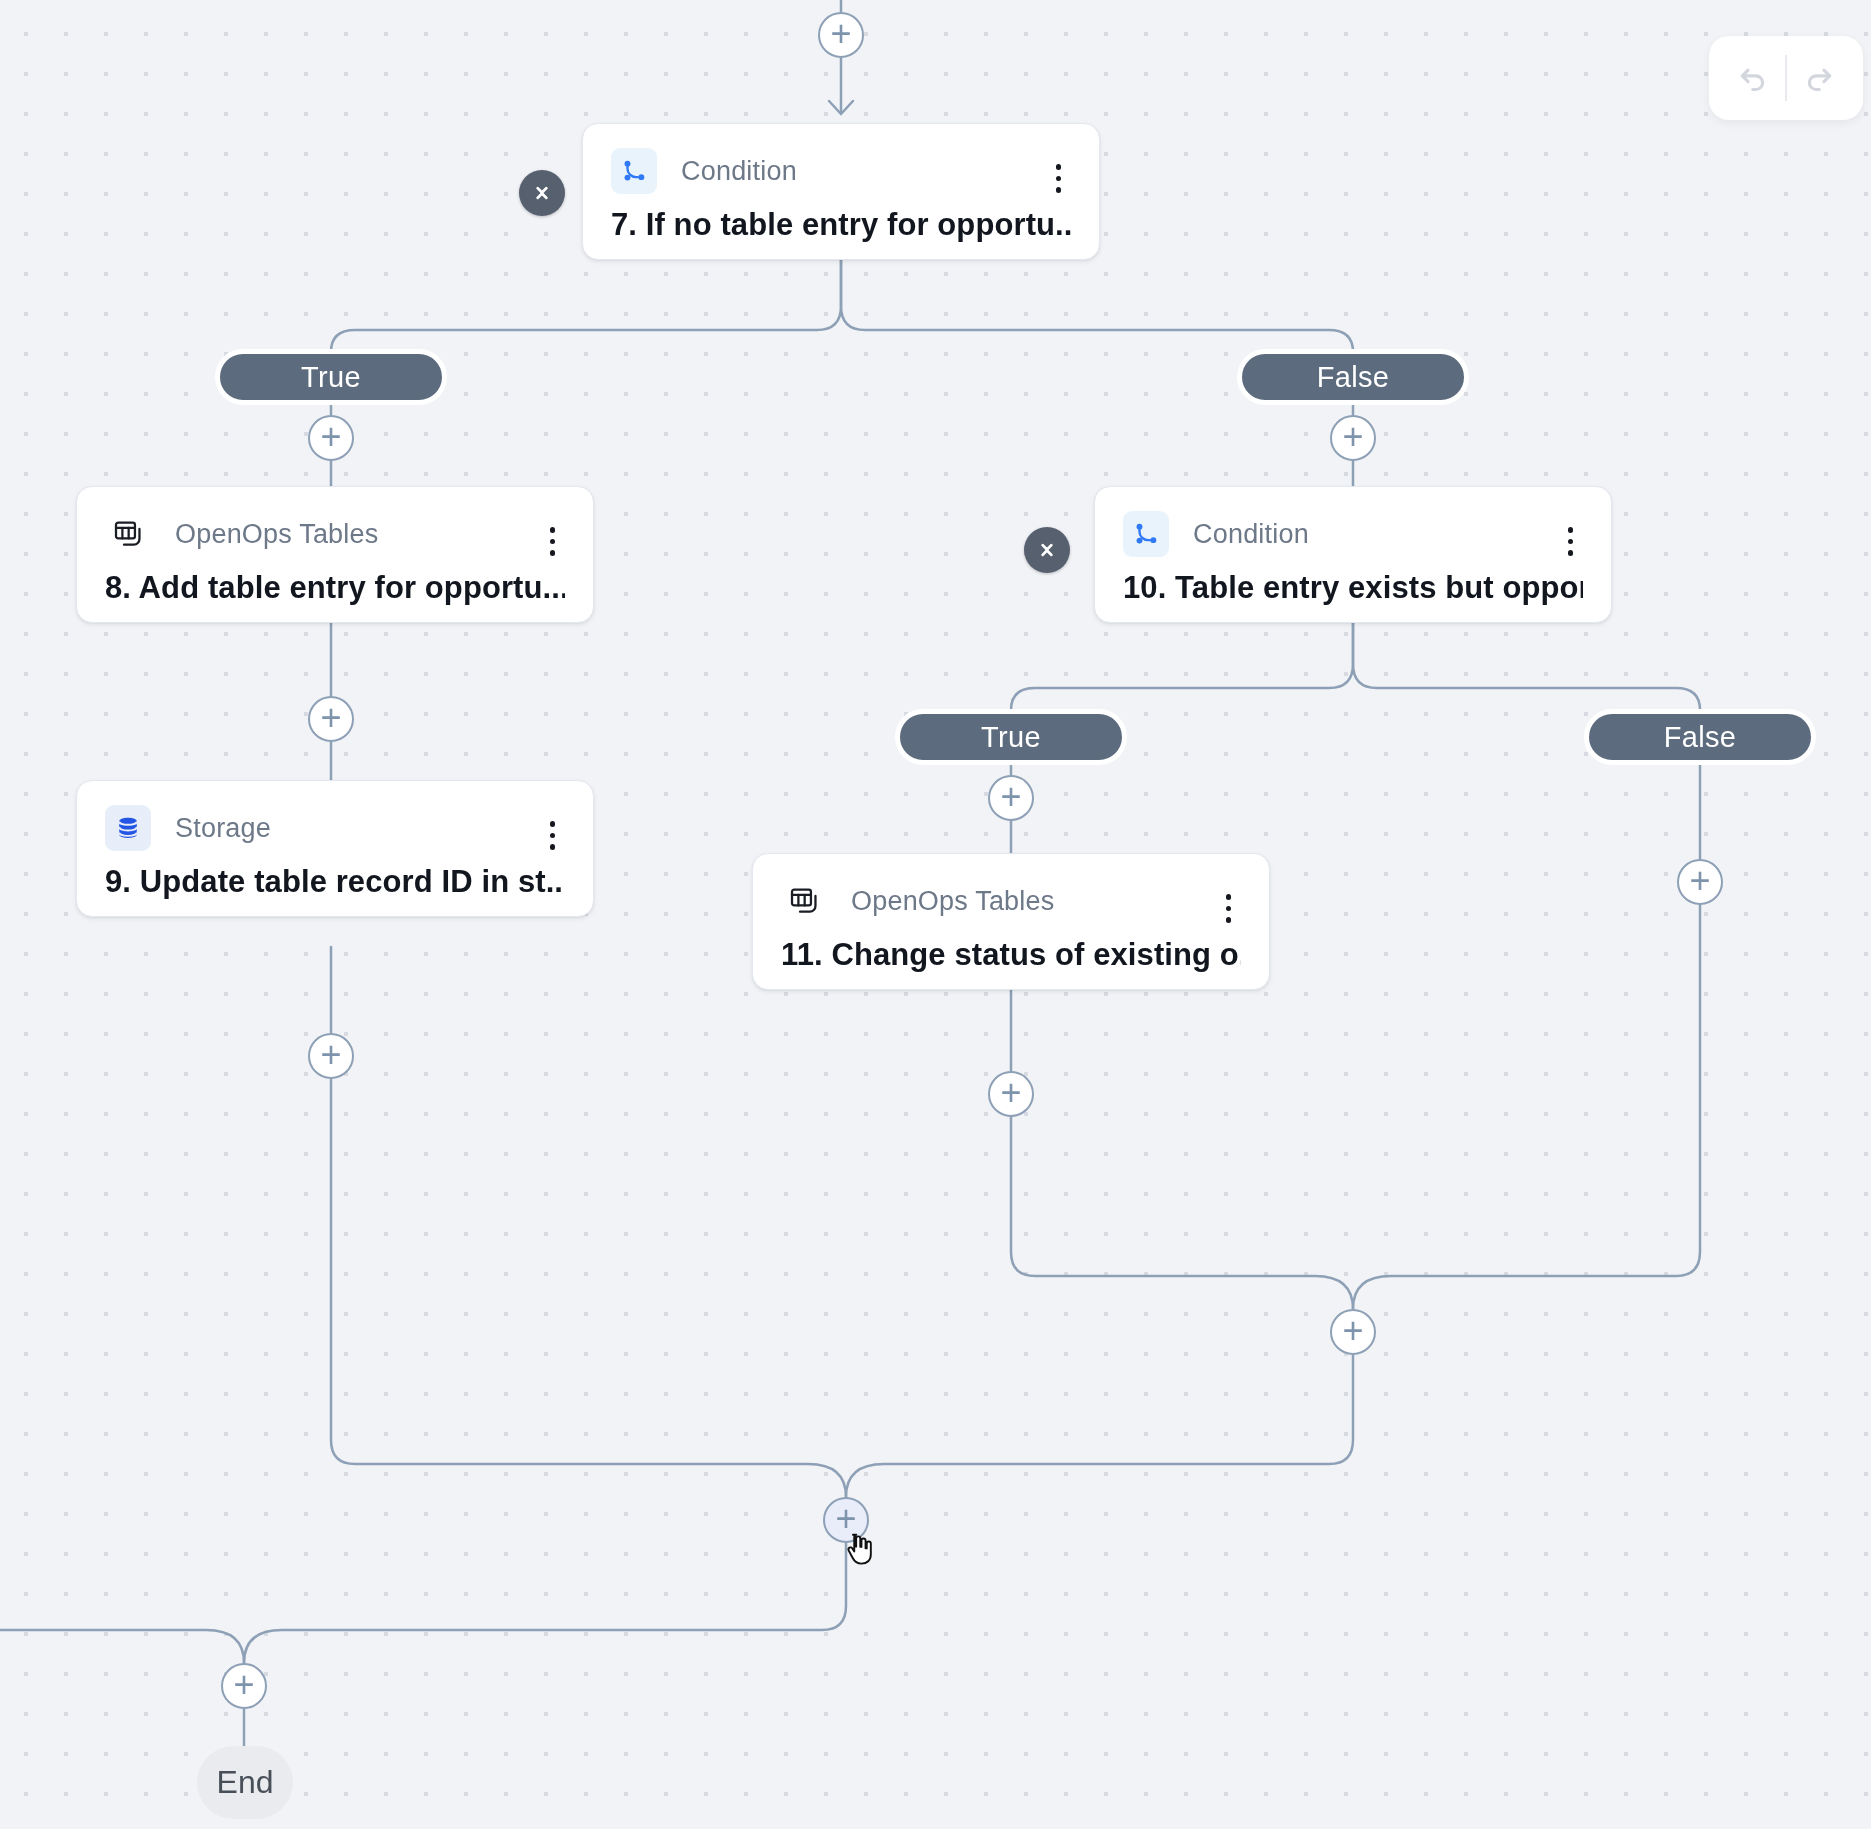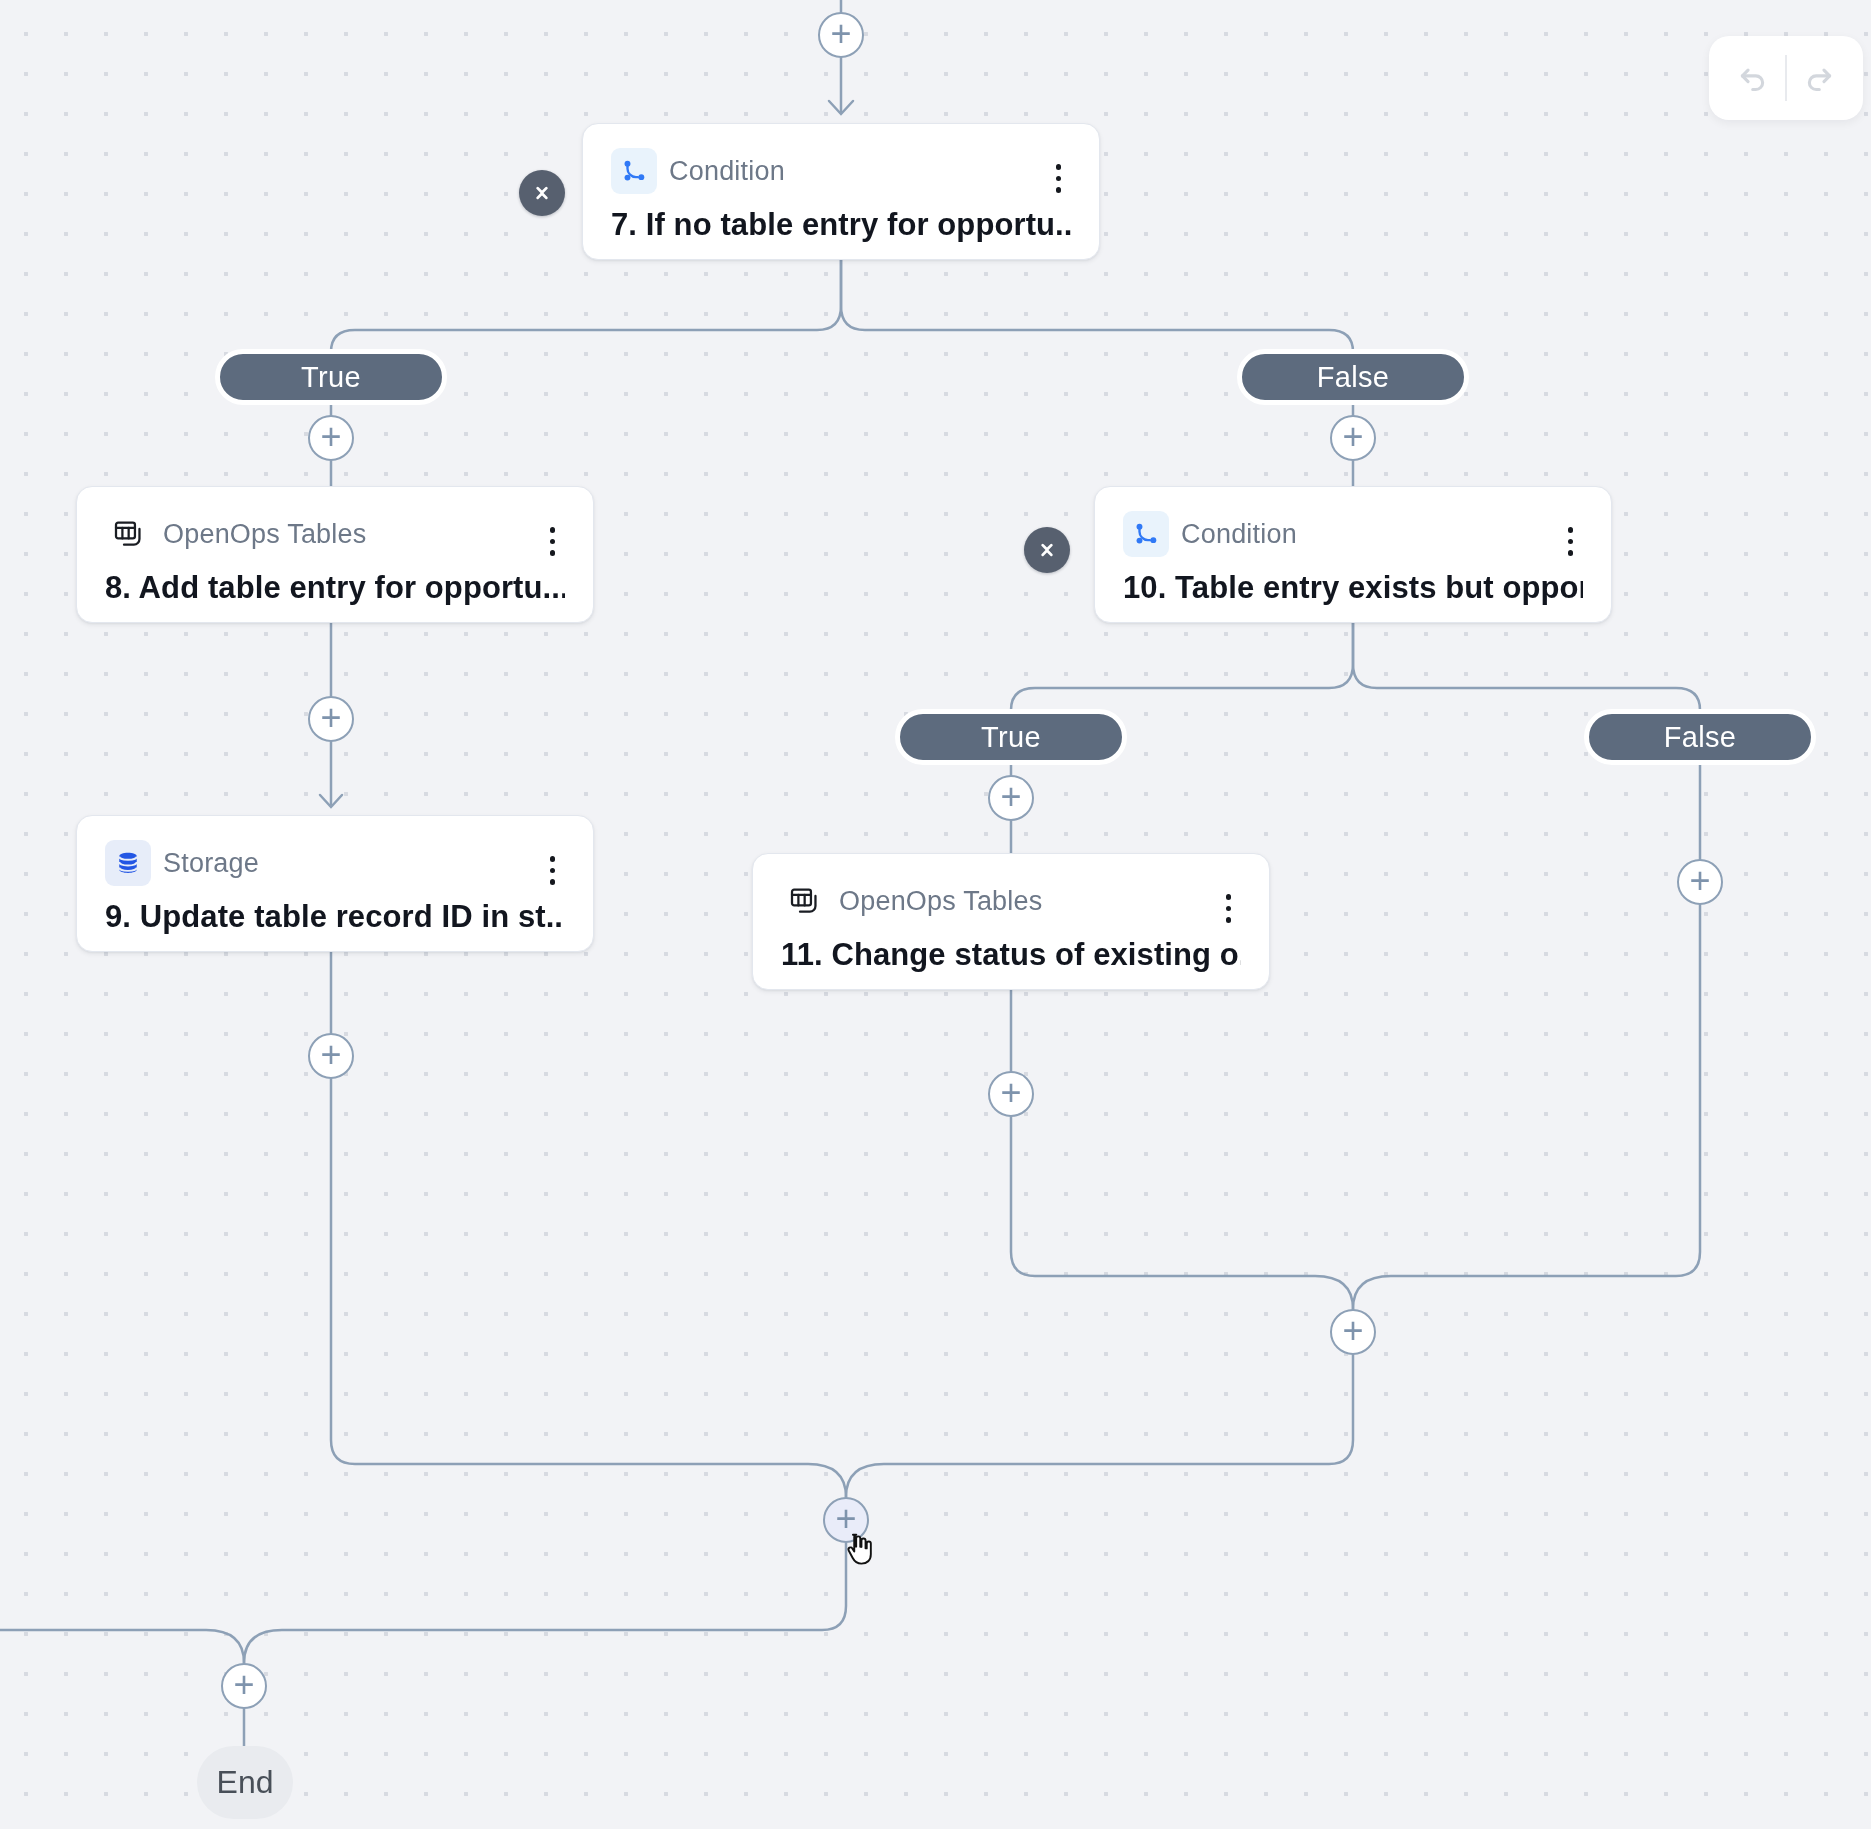--- a/index.html
+++ b/index.html
@@ -17,21 +17,21 @@
   svg.edges path{stroke:#8da0b6;stroke-width:2.5;fill:none;stroke-linecap:round;}
 
   
   .node{
     position:absolute;z-index:3;
     width:518px;height:137px;box-sizing:border-box;
     background:#ffffff;border:1px solid #e3e7ee;border-radius:16px;
     box-shadow:0 2px 5px rgba(16,24,40,.07),0 1px 2px rgba(16,24,40,.05);
     padding:24px 28px 0 28px;cursor:pointer;
   }
-  .node-head{display:flex;align-items:center;gap:12px;height:46px;}
+  .node-head{display:flex;align-items:center;gap:24px;height:46px;}
   .icon-box{width:46px;height:46px;border-radius:9px;display:flex;align-items:center;justify-content:center;flex:0 0 auto;}
   .icon-box.condition{background:#e9f3fc;}
   .icon-box.storage{background:#e7edf9;}
   .icon-box.tables{background:transparent;}
   .app-label{font-size:27px;color:#6d7888;letter-spacing:.2px;white-space:nowrap;}
   .node-title{margin-top:13px;font-size:31px;font-weight:700;color:#12161f;letter-spacing:.1px;white-space:nowrap;overflow:hidden;}
   .kebab{position:absolute;right:34px;top:36px;display:flex;flex-direction:column;gap:6px;align-items:center;cursor:pointer;padding:4px;}
   .kebab i{width:5.5px;height:5.5px;border-radius:50%;background:#15181e;display:block;}
 
   
@@ -174,21 +174,21 @@
           <i></i>
         </div>
     </div>
     <div class="node-title">8. Add table entry for opportu...</div>
   </div>
 
   <div class="plus" style="left:308px;top:696px;">
       <span>+</span>
     </div>
 
-  <div class="node" style="left:76px;top:815px;">
+  <div class="node" style="left:76px;top:780px;">
     <div class="node-head">
       <div class="icon-box storage">
         <svg width="26" height="26" viewBox="0 0 22 22">
           <path d="M3.6 5.2 C3.6 3.5 6.9 2.3 11 2.3 s7.4 1.2 7.4 2.9 V16.6 c0 1.7 -3.3 2.9 -7.4 2.9 s-7.4 -1.2 -7.4 -2.9 z" fill="#2356e4"></path>
           <path d="M3.6 5.4 c0 1.7 3.3 2.9 7.4 2.9 s7.4 -1.2 7.4 -2.9" stroke="#e7edf9" stroke-width="1.6" fill="none"></path>
           <path d="M3.6 10.2 c0 1.7 3.3 2.9 7.4 2.9 s7.4 -1.2 7.4 -2.9" stroke="#e7edf9" stroke-width="1.6" fill="none"></path>
           <path d="M3.6 14.8 c0 1.7 3.3 2.9 7.4 2.9 s7.4 -1.2 7.4 -2.9" stroke="#e7edf9" stroke-width="1.6" fill="none"></path>
         </svg>
       </div>
       <div class="app-label">Storage</div>

